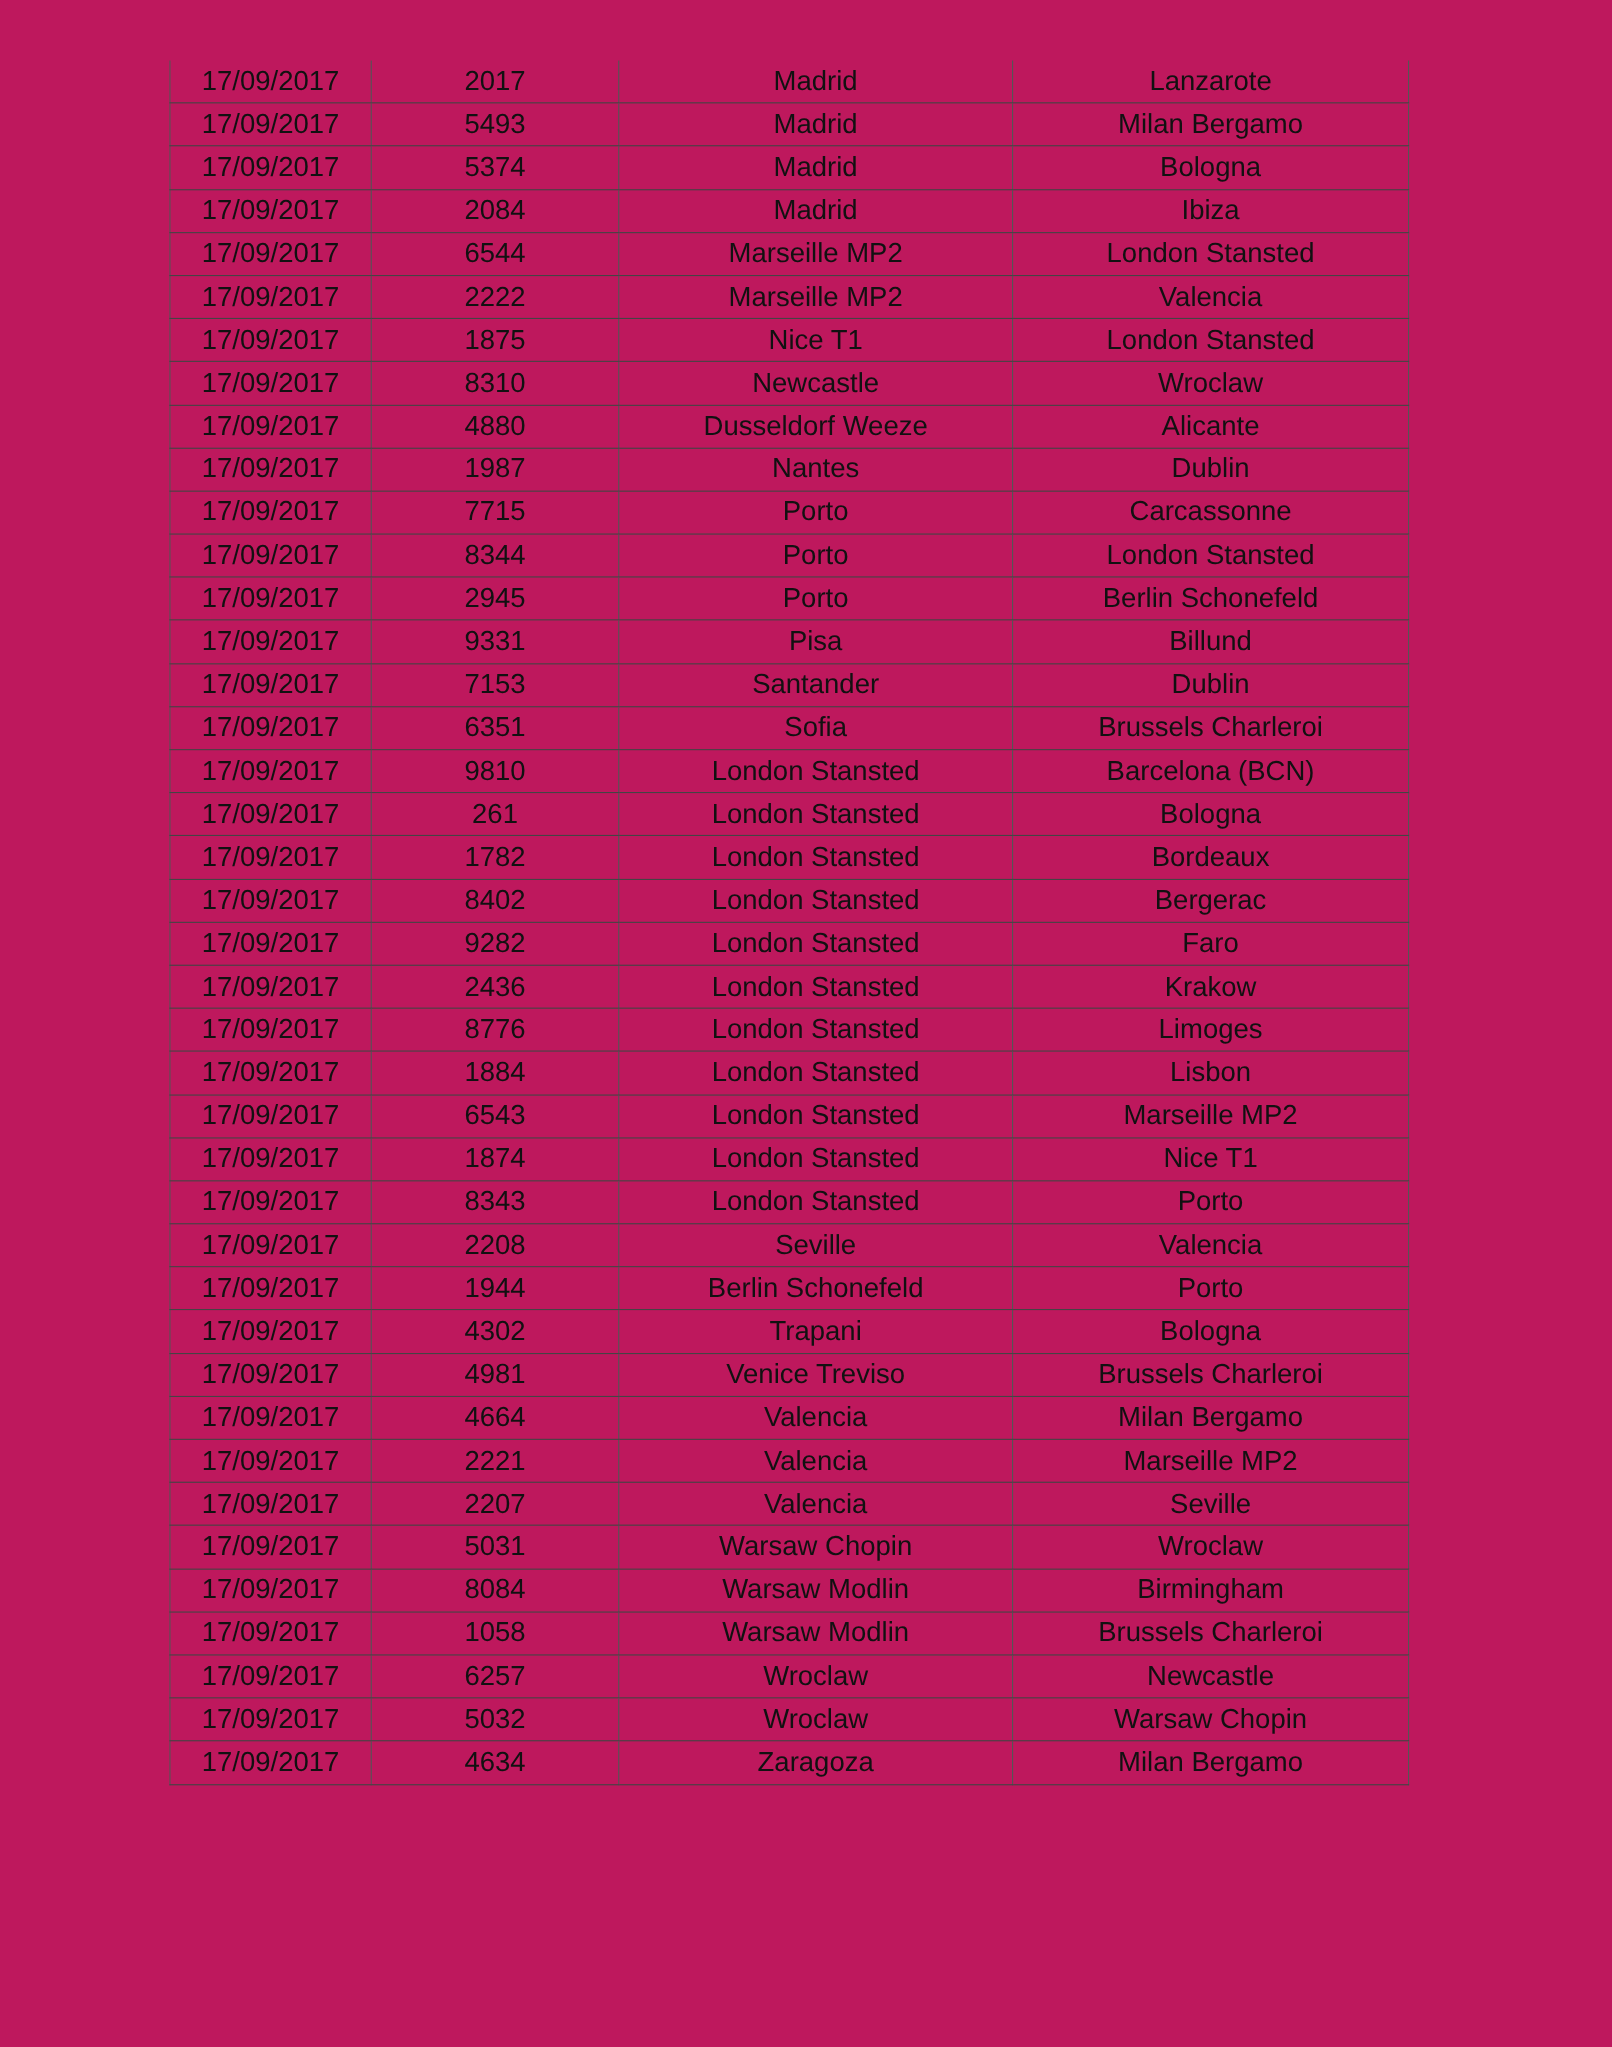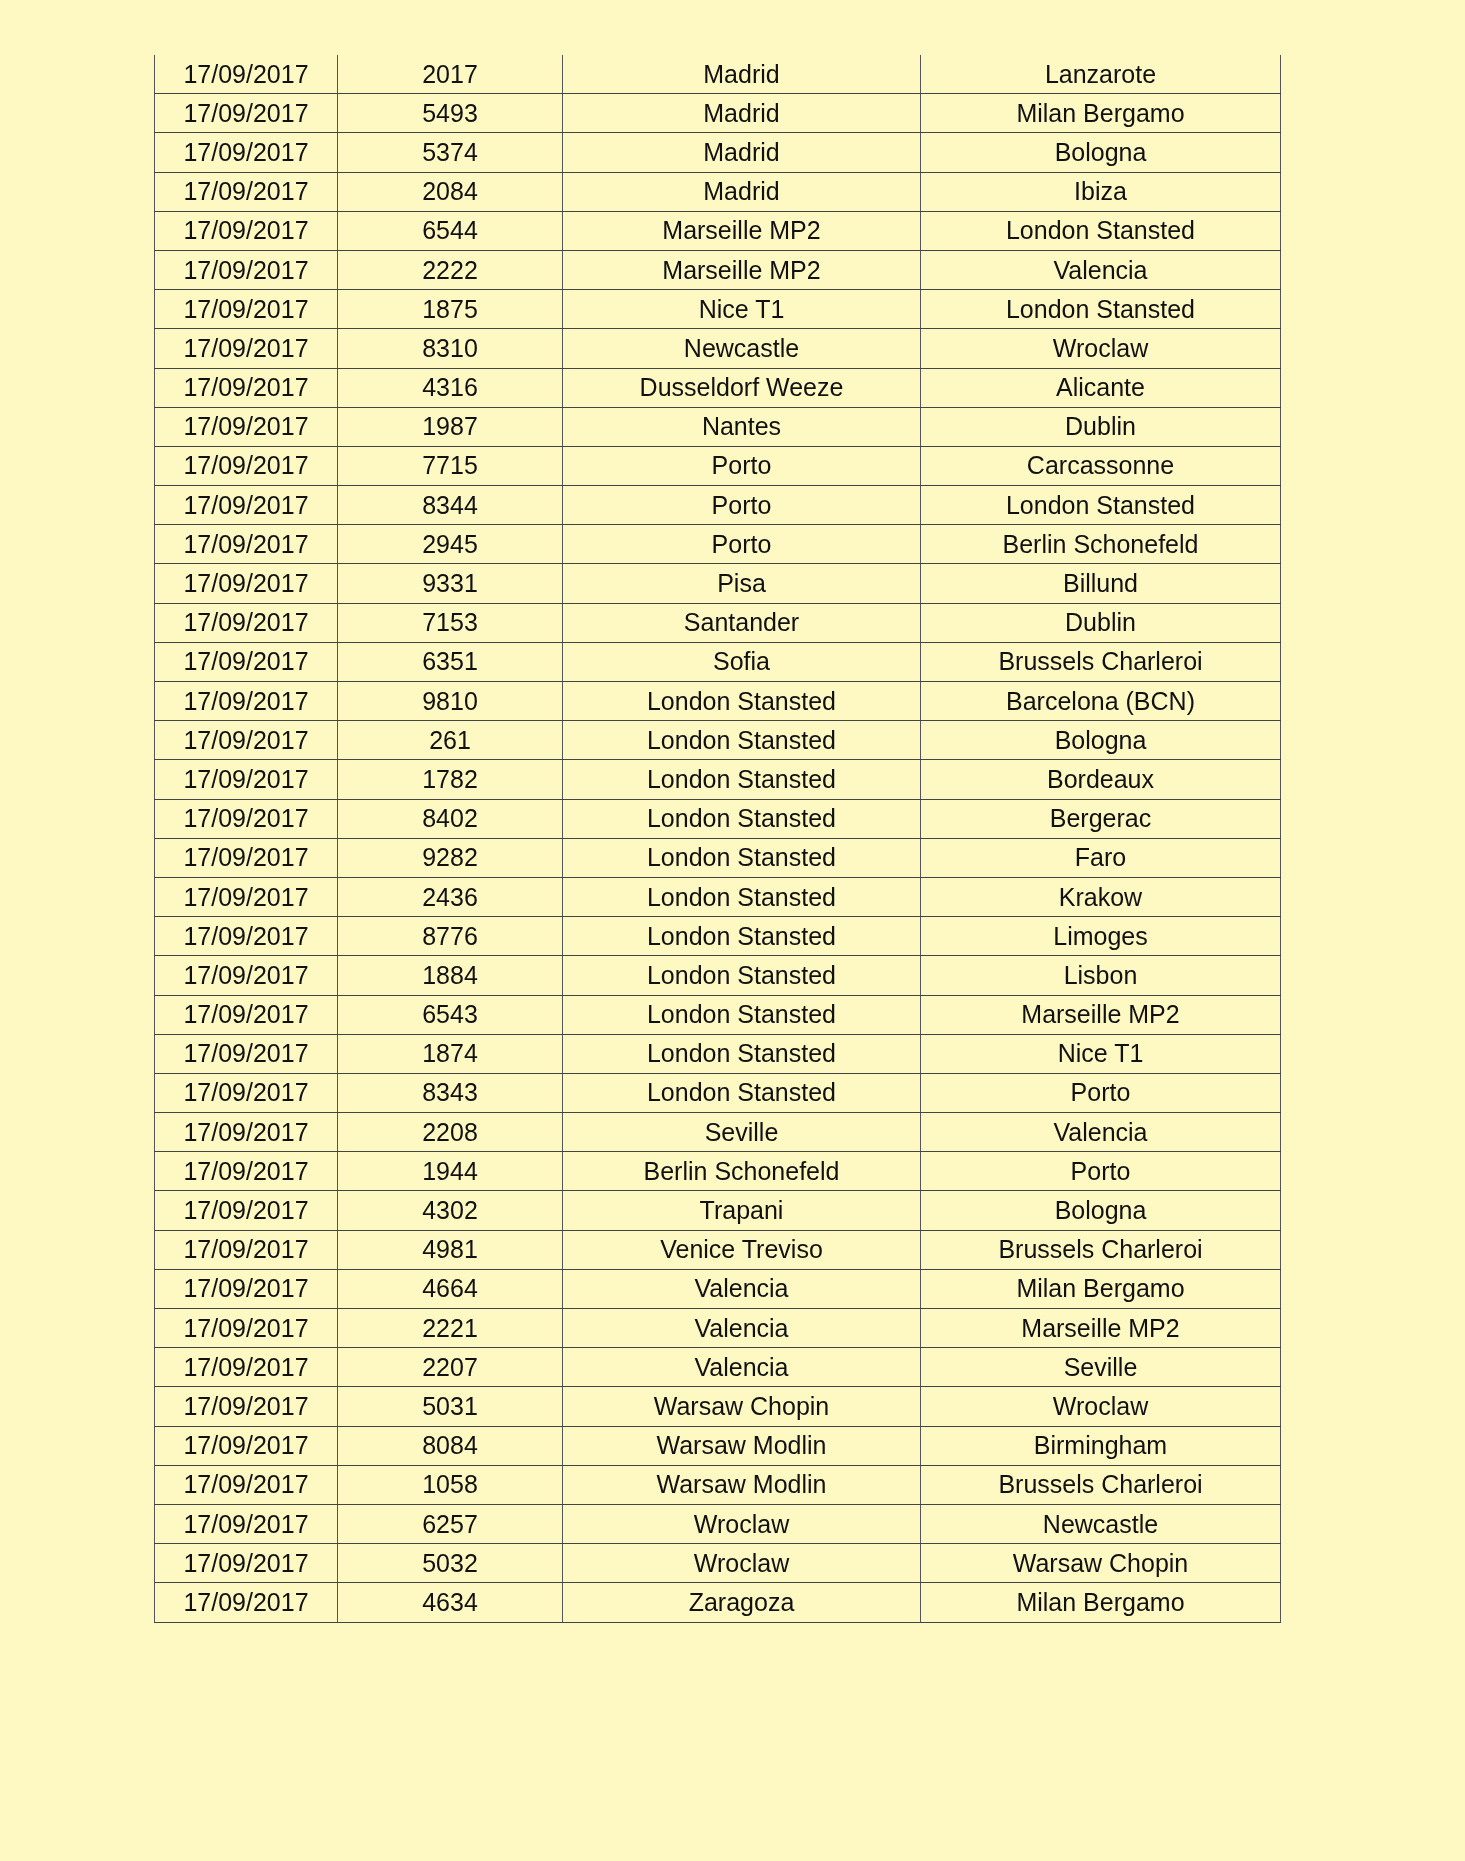--- a/index.html
+++ b/index.html
@@ -1,17 +1,17 @@
 <!DOCTYPE html>
 <html><head>
 <meta charset="utf-8">
 <style>
   html, body { margin: 0; padding: 0; background: #ffffff; }
   body { width: 1465px; height: 1861px; position: relative; overflow: hidden; }
-  .page { position: absolute; left: 0; top: 0; width: 1465px; height: 1861px; background: #fef9c3; }
+  .page { position: absolute; left: 0; top: 0; width: 1465px; height: 1861px; background: #be185d; }
   table.flights {
     position: absolute;
     left: 154px;
     top: 55px;
     border-collapse: collapse;
     table-layout: fixed;
     font-family: "Liberation Sans", sans-serif;
     font-size: 25px;
     color: #111;
   }
@@ -87,21 +87,21 @@
           <td>London Stansted</td>
         </tr>
         <tr>
           <td>17/09/2017</td>
           <td>8310</td>
           <td>Newcastle</td>
           <td>Wroclaw</td>
         </tr>
         <tr>
           <td>17/09/2017</td>
-          <td>4316</td>
+          <td>4880</td>
           <td>Dusseldorf Weeze</td>
           <td>Alicante</td>
         </tr>
         <tr>
           <td>17/09/2017</td>
           <td>1987</td>
           <td>Nantes</td>
           <td>Dublin</td>
         </tr>
         <tr>

